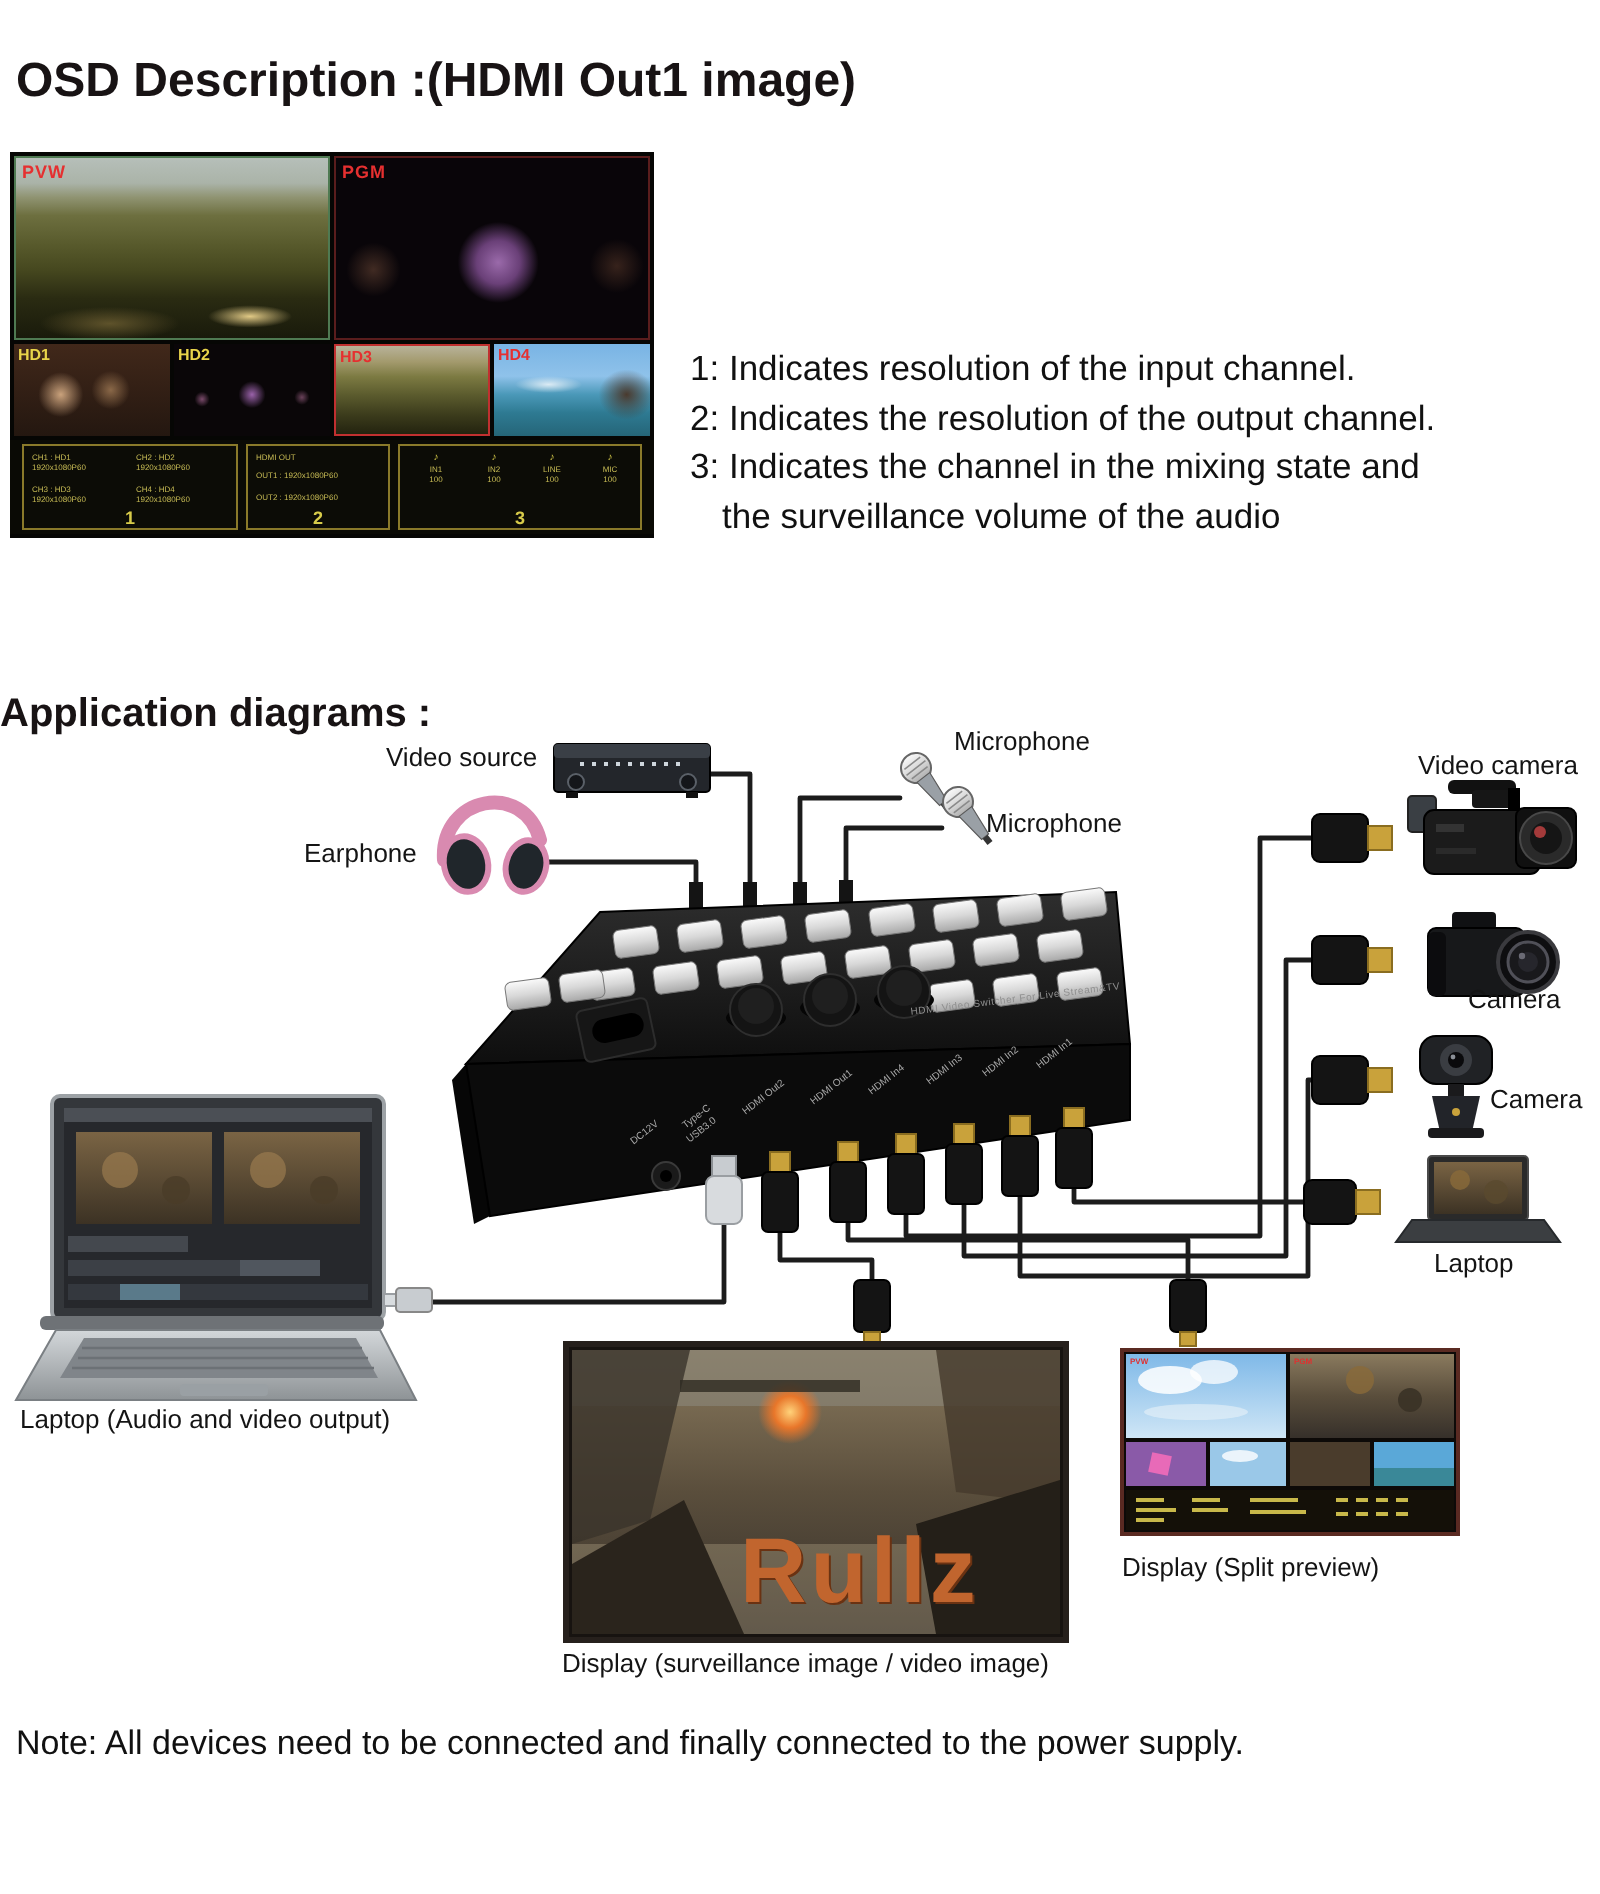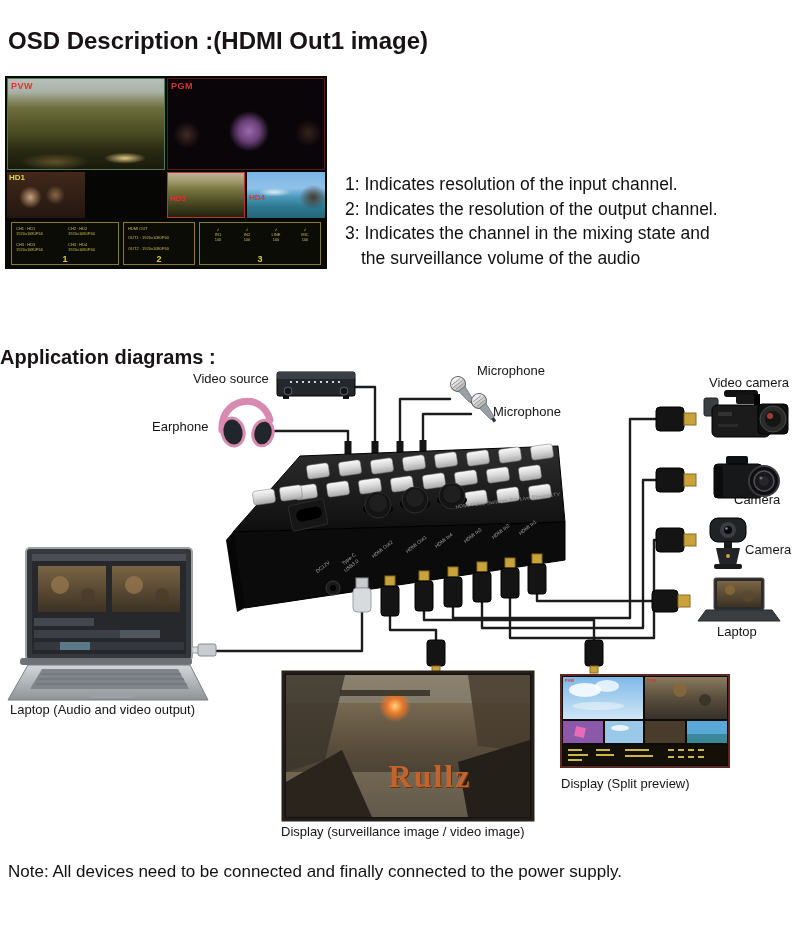--- a/index.html
+++ b/index.html
@@ -21,21 +21,21 @@
       linear-gradient(180deg,#b6bfb9 0%,#aab3a8 14%,#8f9371 22%,#6d6f3f 32%,#585a2c 48%,#46481f 62%,#2a2b12 78%,#191a0b 100%);}
   .pgm{left:162px;top:2px;width:158px;height:92px;border:1px solid #5a1d1d;box-sizing:border-box;
     background:
       radial-gradient(circle 27px at 52% 58%, #9a6aaa 0%, #6a4078 40%, rgba(20,8,20,0) 75%),
       radial-gradient(circle 18px at 12% 62%, rgba(120,80,60,.5), rgba(0,0,0,0) 75%),
       radial-gradient(circle 18px at 90% 60%, rgba(110,70,50,.45), rgba(0,0,0,0) 75%),
       #090509;}
   .osd-tag{position:absolute;left:3px;top:2px;font-size:9px;font-weight:bold;color:#e53030;letter-spacing:.5px;}
   .thumb{position:absolute;top:96px;width:78px;height:46px;}
   .thumb .tag{position:absolute;left:2px;top:1px;font-size:8px;font-weight:bold;}
-  .tag-y{color:#e8d44a;} .tag-r{color:#e53030;margin-top:20px;}
+  .tag-y{color:#e8d44a;} .tag-r{color:#e53030;}
   .t1{left:2px;background:radial-gradient(circle 14px at 30% 55%, #caa27c, rgba(0,0,0,0) 80%),
       radial-gradient(circle 12px at 62% 50%, #8a6848, rgba(0,0,0,0) 80%),
       linear-gradient(180deg,#41281a,#241710);}
   .t2{left:82px;background:radial-gradient(circle 9px at 50% 55%, #9a62aa, rgba(0,0,0,0) 75%),
       radial-gradient(circle 5px at 18% 60%, #7a4a6a, rgba(0,0,0,0) 75%),
       radial-gradient(circle 5px at 82% 58%, #6a425a, rgba(0,0,0,0) 75%),#0a0608;}
   .t3{left:162px;box-sizing:border-box;border:1px solid #c03030;
       background:linear-gradient(180deg,#b8b29a 0%,#a39a6d 18%,#7c7a42 35%,#5c5c2e 55%,#3c3c1c 78%,#23230f 100%);}
   .t4{left:242px;background:radial-gradient(ellipse 20px 18px at 85% 55%, #4a3a2e 0%, rgba(0,0,0,0) 70%),
       radial-gradient(ellipse 24px 6px at 35% 44%, rgba(255,255,255,.75), rgba(255,255,255,0) 70%),
@@ -54,38 +54,41 @@
   .ann{left:345px;top:172px;font-size:17.5px;line-height:24.5px;color:#111;}
   .ann .indent{padding-left:16px;}
 
   
   .lbl{position:absolute;font-size:13px;color:#141414;white-space:nowrap;}
   .portlbl{position:absolute;font-size:5px;color:#a8a8a8;white-space:nowrap;
            transform:rotate(-38deg);transform-origin:left bottom;}
   .fronttext{position:absolute;left:455px;top:497px;font-size:5px;color:#8f8f8f;
              transform:rotate(-7deg);letter-spacing:.3px;white-space:nowrap;}
   .wm{position:absolute;left:310px;top:758px;width:240px;text-align:center;
-      font-size:32px;font-weight:bold;color:#c1652e;text-shadow:1px 1px 0 #6a3212;
-      font-family:Liberation Serif, serif;letter-spacing:2px;}
+      font-size:46px;font-weight:bold;color:#c1652e;text-shadow:1px 1px 0 #6a3212;
+      font-family:Liberation Sans, sans-serif;letter-spacing:2px;}
   .mini-tag{position:absolute;font-size:4px;font-weight:bold;color:#e03030;}
 </style>
 </head>
 <body>
 
 <h1 class="abs h-title">OSD Description :(HDMI Out1 image)</h1>
 
 <div class="abs osd">
   <div class="panel pvw">
     <span class="osd-tag">PVW</span>
   </div>
   <div class="panel pgm">
     <span class="osd-tag">PGM</span>
   </div>
   <div class="thumb t1">
     <span class="tag tag-y">HD1</span>
+  </div>
+  <div class="thumb t2">
+    <span class="tag tag-y">HD2</span>
   </div>
   <div class="thumb t3">
     <span class="tag tag-r">HD3</span>
   </div>
   <div class="thumb t4">
     <span class="tag tag-r">HD4</span>
   </div>
   <div class="infobar">
     <div class="ibox" style="left:6px;width:108px;">
       <div class="blk tiny" style="left:4px;top:3px;"><span>CH1 : HD1</span><br><span>1920x1080P60</span></div>

